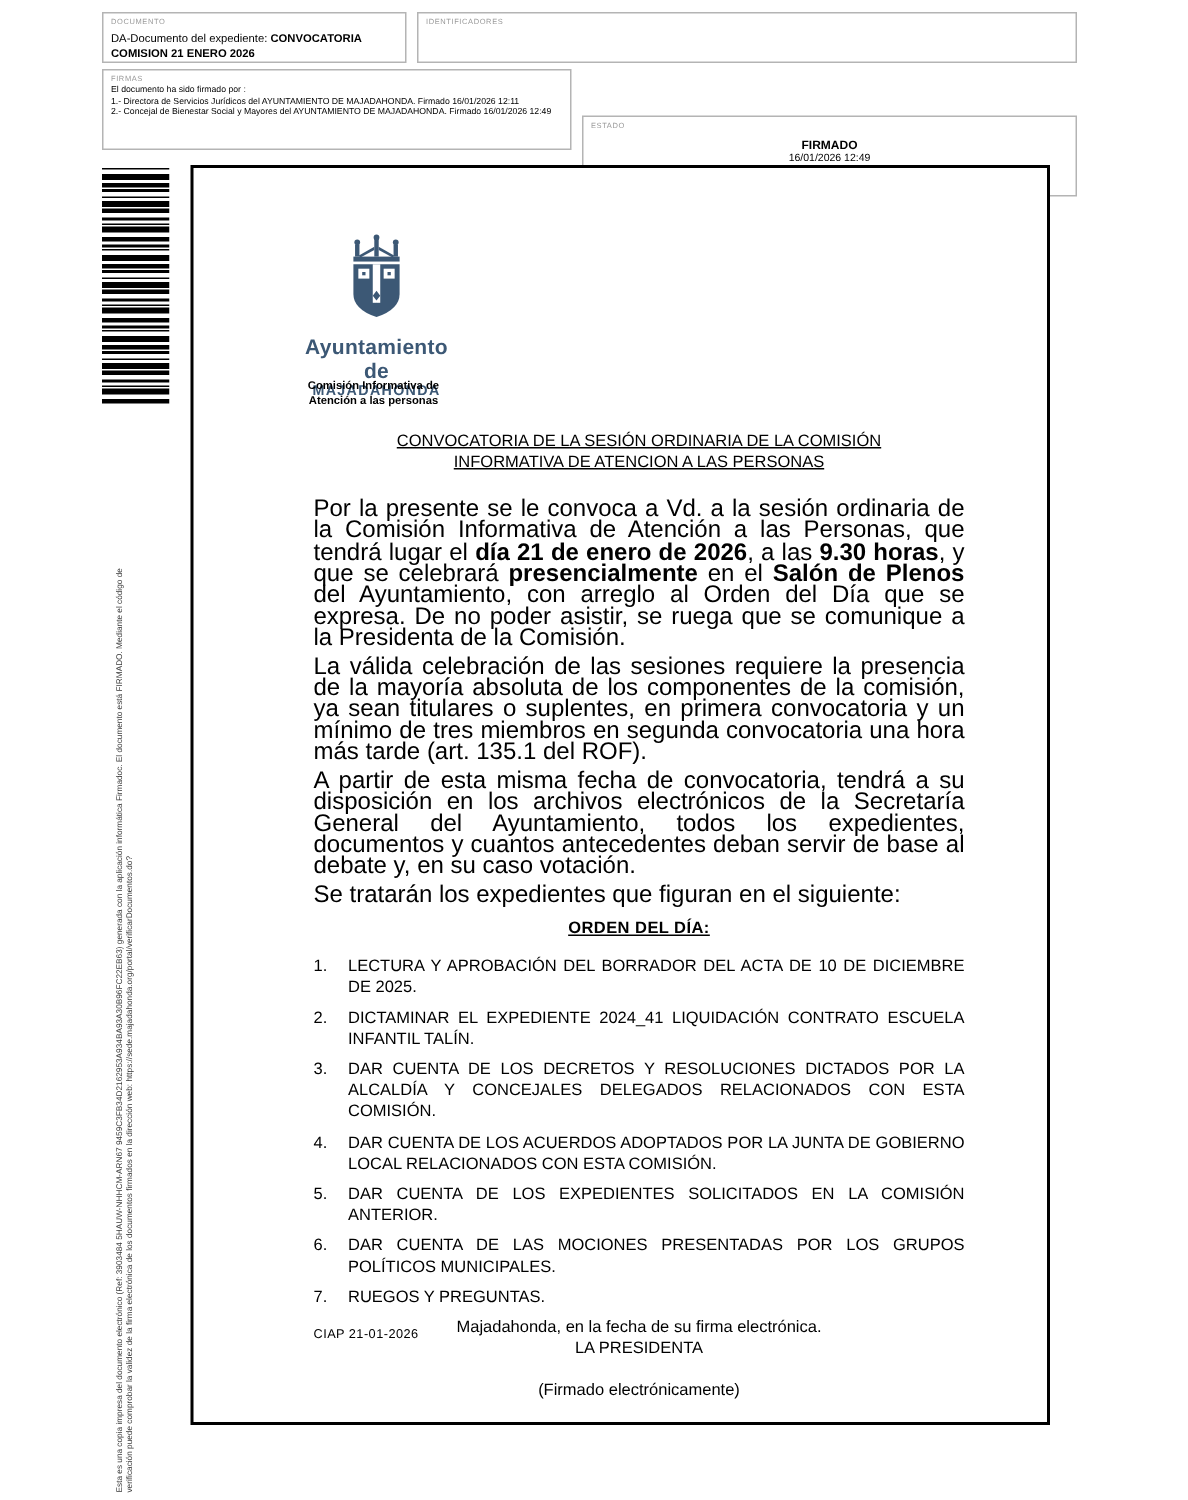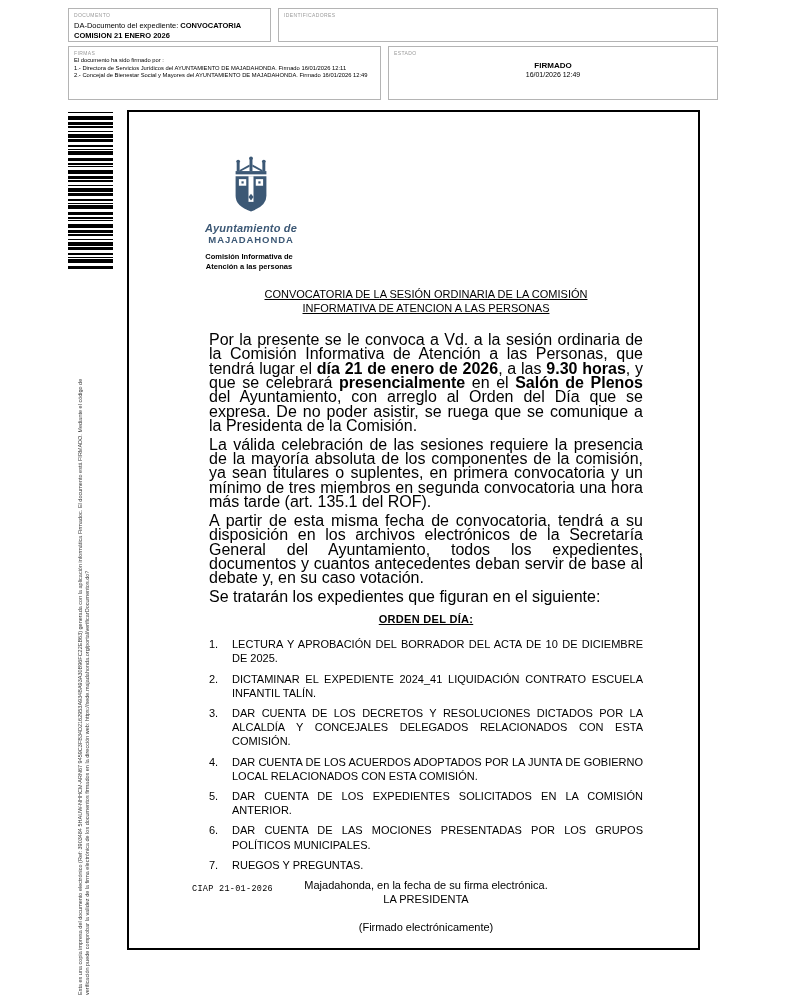--- a/index.html
+++ b/index.html
@@ -9,58 +9,58 @@
   
   .meta-header { position:absolute; left:68px; top:8px; width:650px; }
   .meta-row { display:flex; gap:7px; }
   .meta-row2 { margin-top:4px; }
   .hdr-box { border:1px solid #b4b4b4; background:#fff; padding:3px 5px; }
   .hdr-label { font-size:5px; color:#9a9a9a; letter-spacing:.4px; line-height:7px; }
   .box-documento { width:203px; height:34px; }
   .box-identificadores { flex:1; height:34px; }
   .box-otros { width:203px; height:54px; }
   .box-firmas { width:313px; height:54px; }
-  .box-estado { flex:1; height:54px; text-align:center; }
+  .box-estado { flex:1; height:54px; text-align:center;margin-top:31px; }
   .doc-line { font-size:7.5px; line-height:9.5px; margin-top:2px; }
   .otros-line { font-size:7.5px; line-height:9px; margin-top:1px; }
   .codigo-val { font-size:10px; font-weight:bold; }
   .firmas-intro, #firmas-lines div { font-size:5.8px; line-height:7.6px; }
   .estado-status { font-size:8px; font-weight:bold; margin-top:4px; }
   .estado-date { font-size:7px; margin-top:1px; }
 
   
   #barcode { position:absolute; left:68px; top:112px; width:45px; height:160px; overflow:hidden; }
   #barcode .bar { width:100%; background:#000; }
 
   
   .side-note { position:absolute; left:77px; top:995px; width:700px;
                transform:rotate(-90deg); transform-origin:0 0;
                font-size:5.5px; line-height:7.2px; color:#3a3a3a; white-space:nowrap; }
 
   
   .doc-frame { position:absolute; left:127px; top:110px; width:573px; height:840px;
                border:2px solid #000; background:#fff; }
   .logo-block { position:absolute; left:72px; top:44px; width:100px; text-align:center; }
-  .logo-org1 { font-size:11px; font-weight:bold; color:#3c5875; margin-top:4px; letter-spacing:.2px;font-style:italic; }
+  .logo-org1 { font-size:14px; font-weight:bold; color:#3c5875; margin-top:4px; letter-spacing:.2px; }
   .logo-org2 { font-size:9.5px; font-weight:bold; color:#3c5875; letter-spacing:.9px; }
   .commission { position:absolute; left:62px; top:140px; width:116px; text-align:center;
                 font-size:7.5px; font-weight:bold; line-height:10px; }
 
   .doc-content { position:absolute; left:80px; top:175px; width:434px; }
   .doc-title { text-align:center; font-size:11px; font-weight:normal; line-height:14.4px;
                text-decoration:underline; margin-bottom:17px; }
   .para { text-align:justify; font-size:16px; line-height:14.4px; margin-bottom:4px; }
   .orden-title { text-align:center; font-size:11px; font-weight:bold;
                  text-decoration:underline; margin:9px 0 12px 0; letter-spacing:.3px; }
   .orden-item { display:flex; font-size:11px; line-height:14.2px; margin-bottom:6px; }
   .orden-item .num { width:23px; flex:none; }
   .orden-item .itxt { flex:1; text-align:justify; }
   .closing { text-align:center; font-size:11px; line-height:14.4px; margin-top:5px; }
   .signature { text-align:center; font-size:11px; line-height:14.4px; margin-top:13px; }
-  .ref-code { position:absolute; left:63px; top:772px; font-family:Liberation Mono, monospace;
+  .ref-code { position:absolute; left:80px; top:772px; font-family:Liberation Sans, sans-serif;
               font-size:8.5px; letter-spacing:.3px; }
 </style>
 </head>
 <body>
 
 <div class="meta-header">
   <div class="meta-row">
     <div class="hdr-box box-documento">
       <div class="hdr-label">DOCUMENTO</div>
       <div class="doc-line"><span>DA-Documento del expediente: </span><b>CONVOCATORIA COMISION 21 ENERO 2026</b></div>

